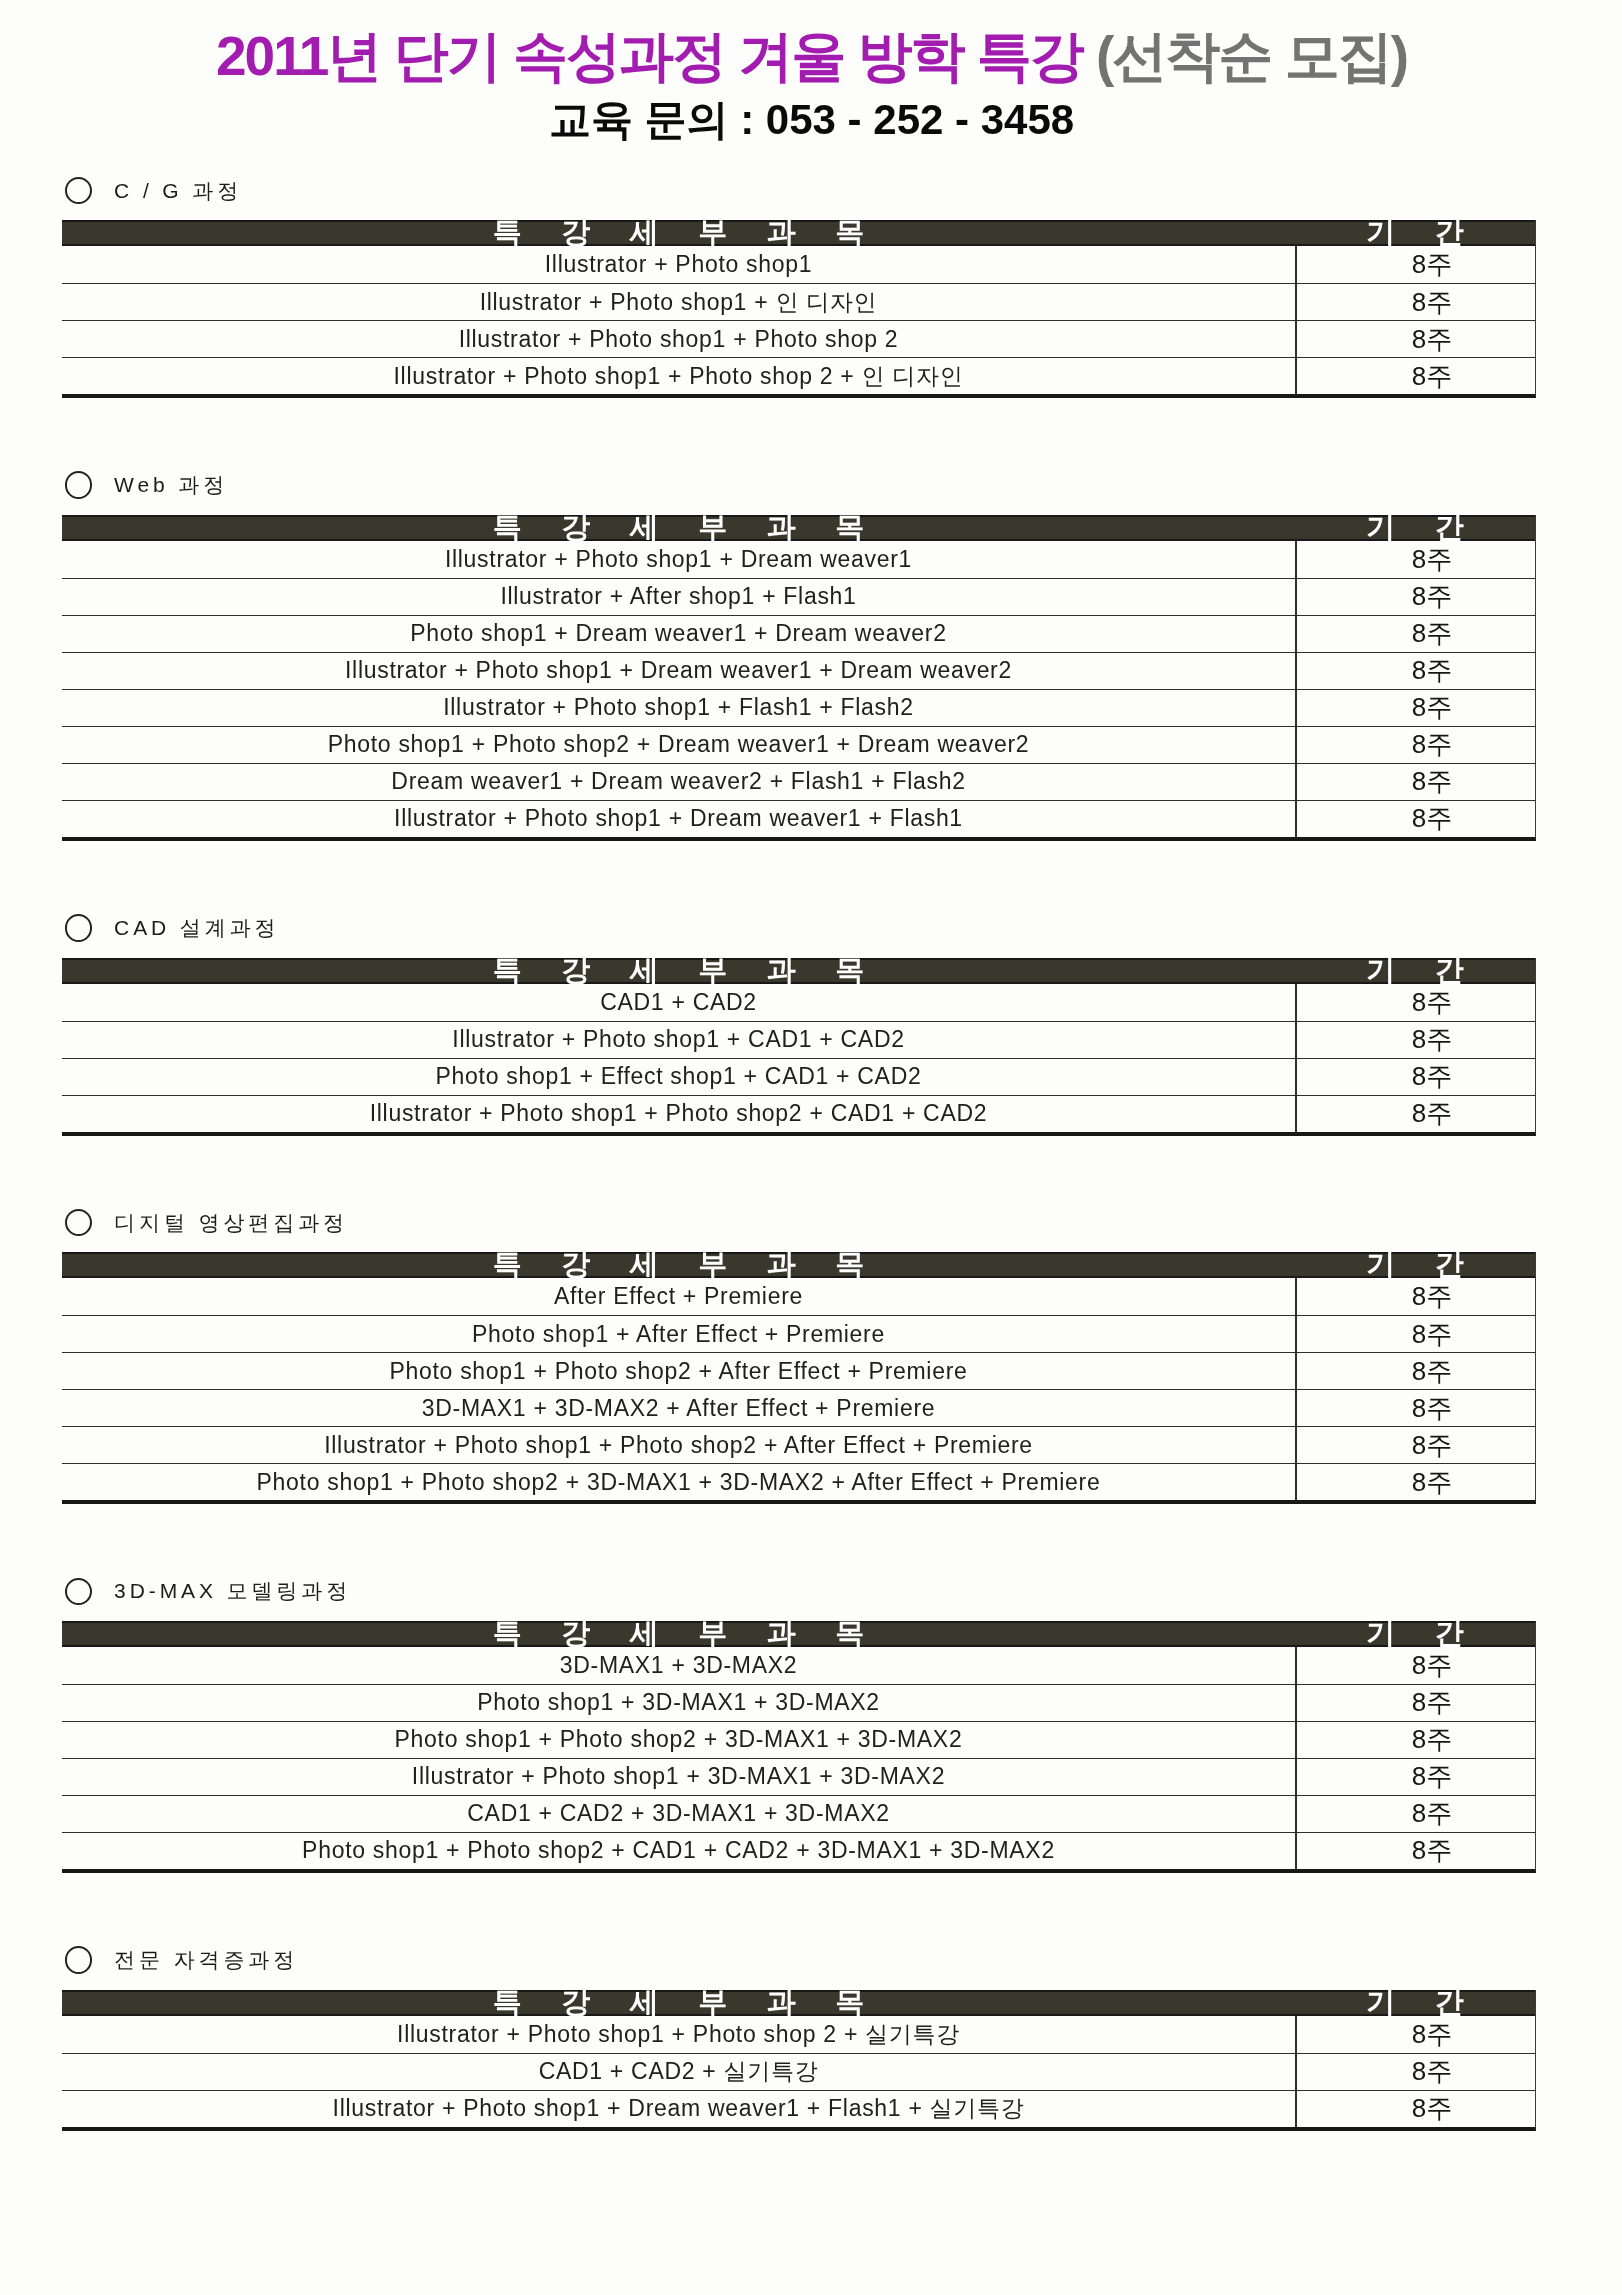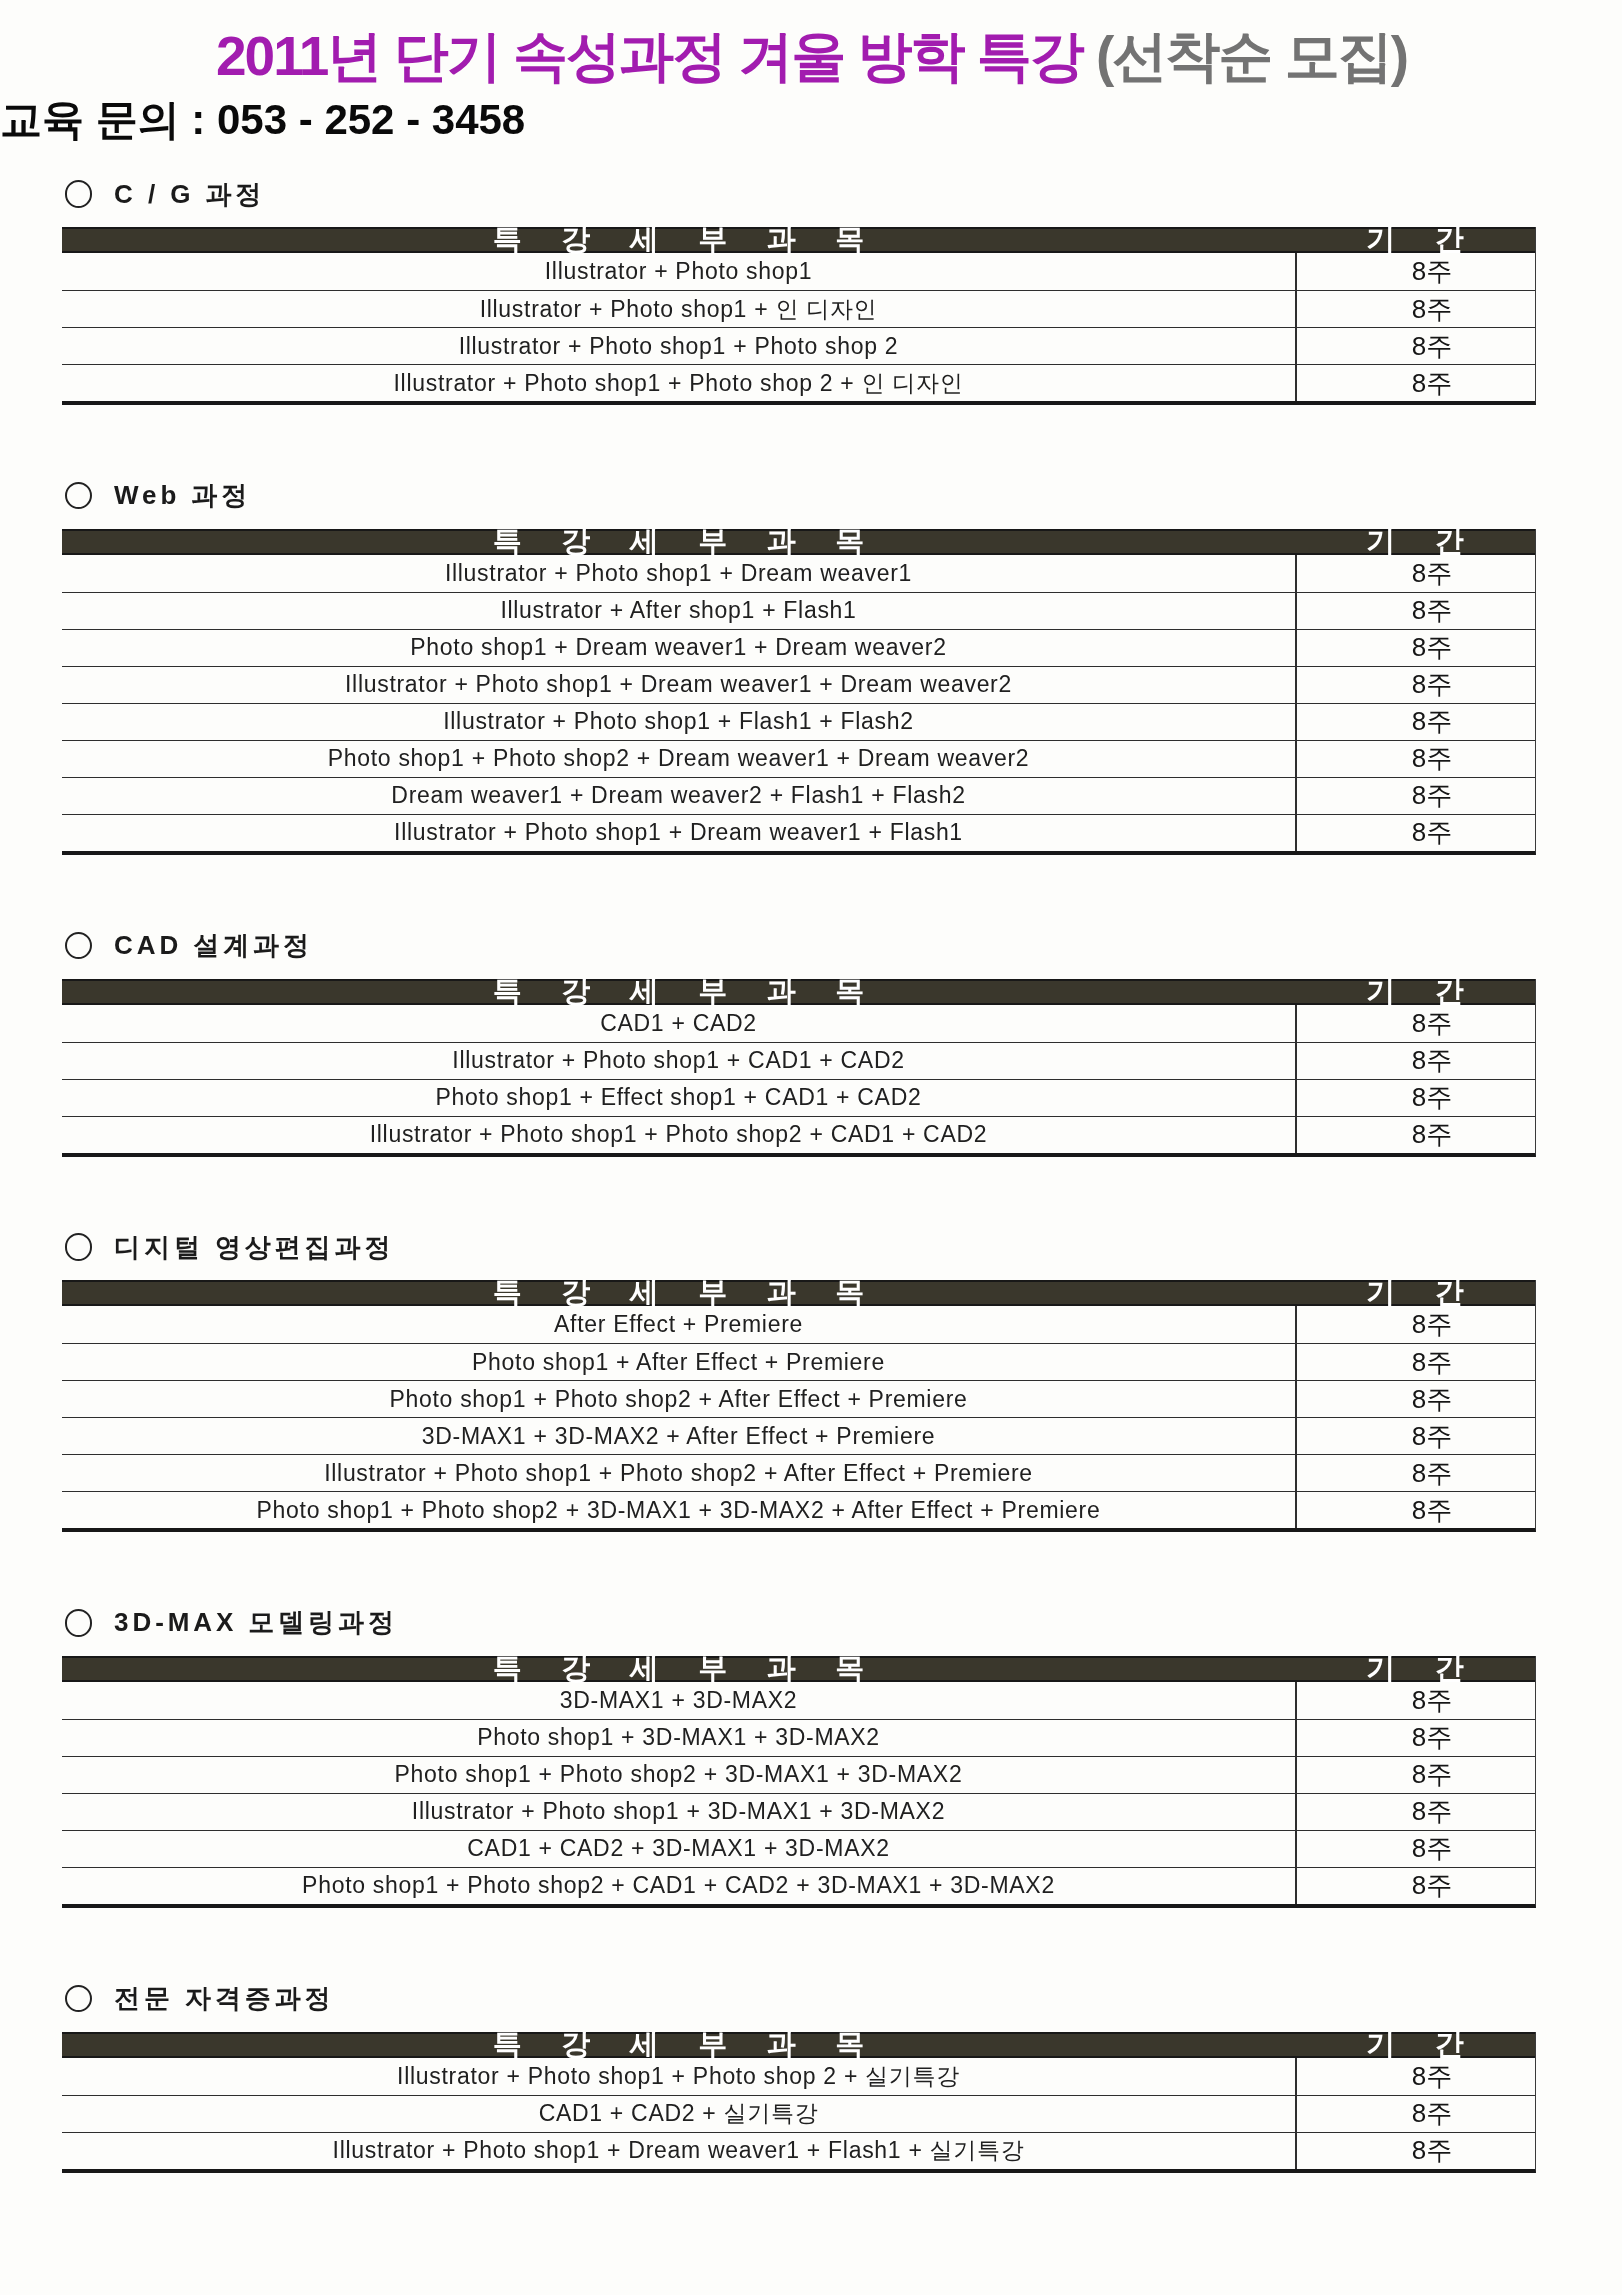--- a/index.html
+++ b/index.html
@@ -23,20 +23,21 @@
     text-align: center;
     font-size: 55px;
     line-height: 69px;
     font-weight: 800;
     letter-spacing: -2px;
     white-space: nowrap;
   }
   .title-red { color: #a21caf; text-align: center; }
   .title-black { color: #737373; }
   .contact-line {
+    text-align: center;
     font-size: 42px;
     line-height: 58px;
     font-weight: 800;
     letter-spacing: 0px;
     color: #0a0a0a;
   }
   
   .section {
     margin-left: 62px;
     width: 1474px;
@@ -52,22 +53,22 @@
   }
   .bullet {
     width: 27.5px;
     height: 27.5px;
     border: 2.6px solid #222;
     border-radius: 50%;
     flex: 0 0 auto;
     box-sizing: border-box;
   }
   .section-label {
-    font-size: 26px;
-    font-weight: 700;
+    font-size: 21px;
+    font-weight: 400;
     letter-spacing: 3.9px;
     color: #1b1b1b;
   }
   
   .tbl {
     border-bottom: 4.6px solid #181818;
     border-right: 1.3px solid #3a3a3a;
   }
   .hdr {
     display: flex;

